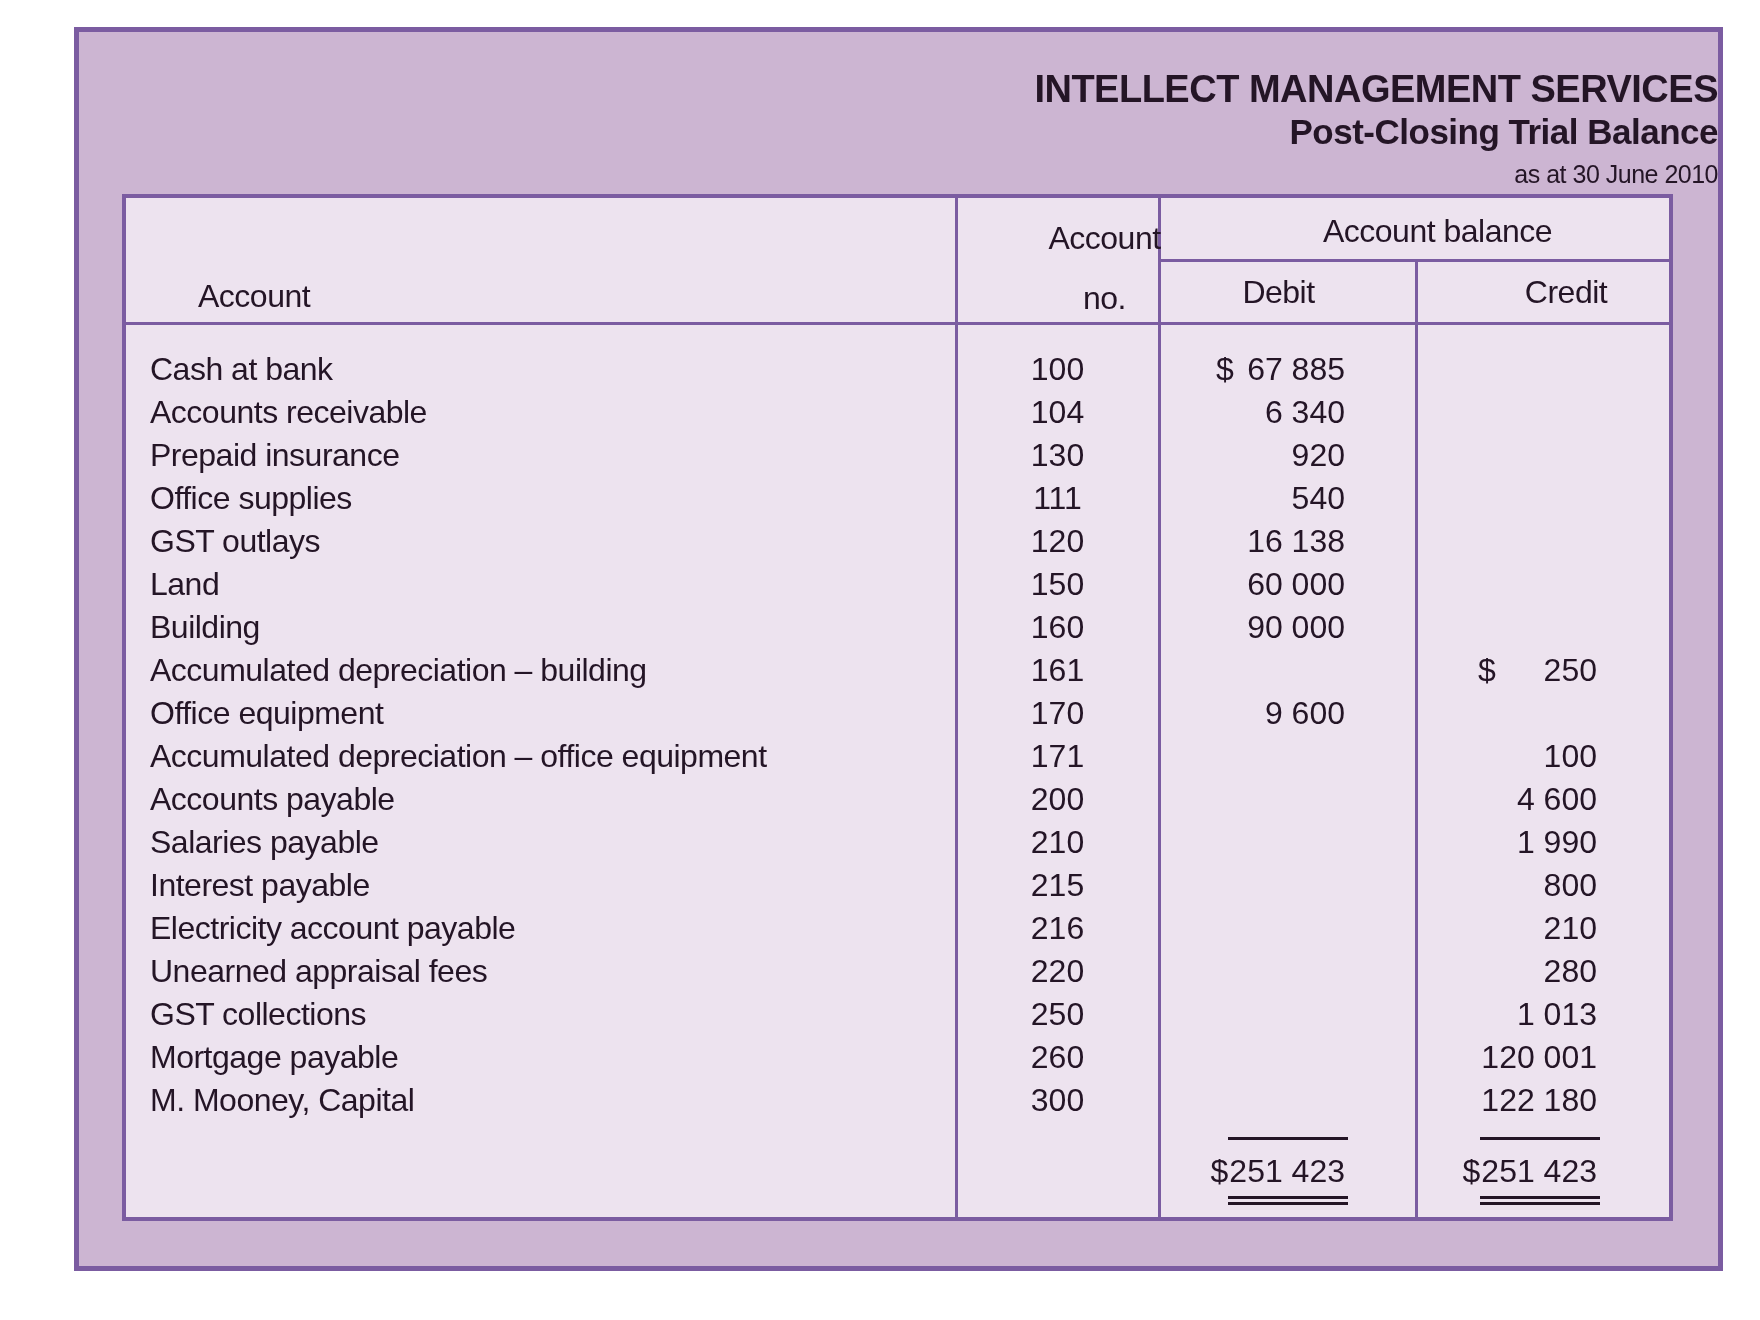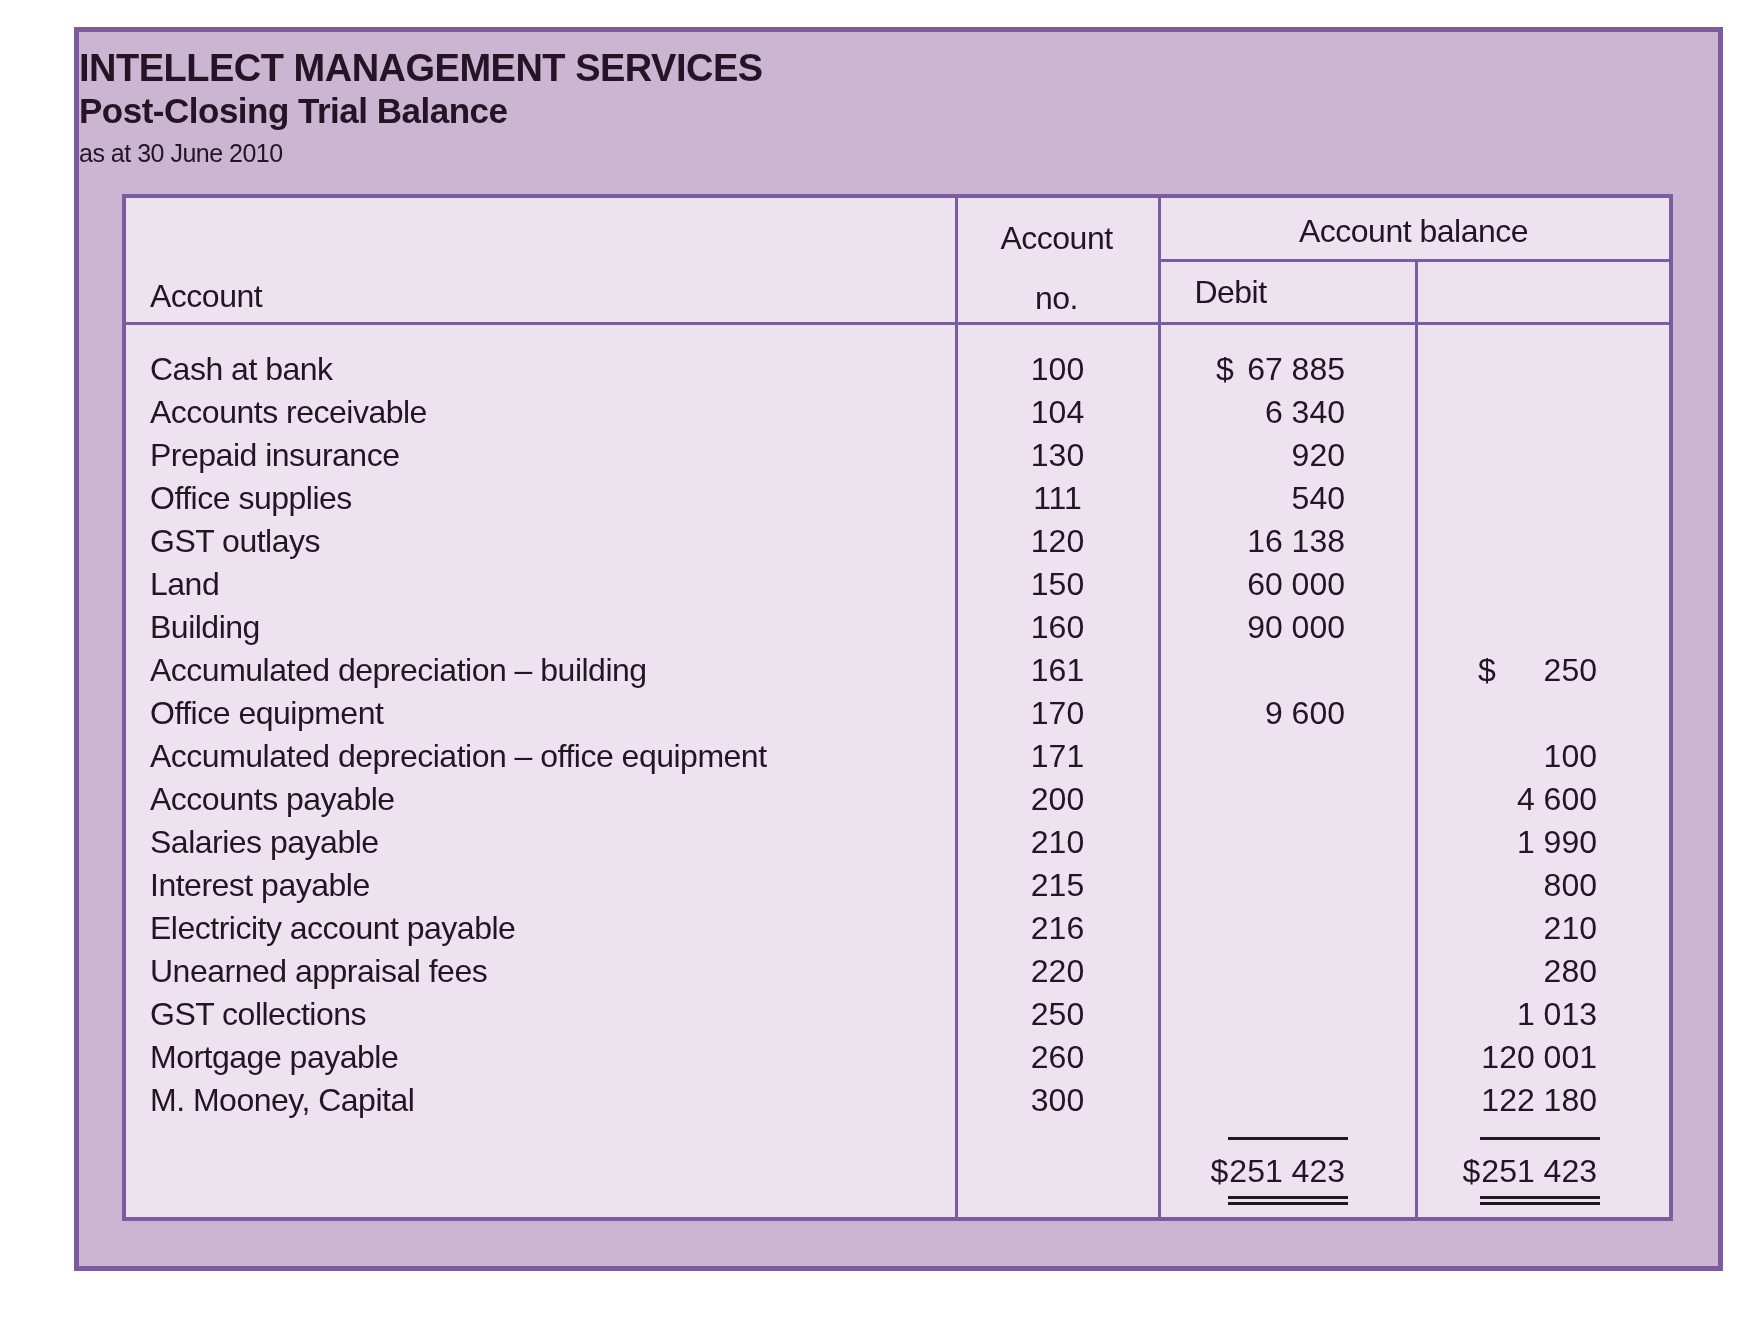--- a/index.html
+++ b/index.html
@@ -17,41 +17,41 @@
   }
   .page{position:relative;width:1760px;height:1320px;background:#ffffff;overflow:hidden;}
 
   .frame{
     position:absolute;left:74px;top:27px;width:1649px;height:1244px;
     background:var(--frame-fill);
     border:5px solid var(--line);
     box-sizing:border-box;
   }
 
-  .title-block{position:absolute;left:0;right:0;text-align:left;letter-spacing:-0.5px;}
+  .title-block{position:absolute;left:0;right:0;text-align:right;letter-spacing:-0.5px;margin-top:21px;}
   .t-main{top:14px;font-size:38px;font-weight:bold;line-height:44px;}
   .t-sub{top:58px;font-size:35px;font-weight:bold;line-height:42px;}
   .t-date{top:101px;font-size:25px;font-weight:normal;line-height:40px;}
 
   .tbl{
     position:absolute;left:43px;top:162px;width:1551px;height:1027px;
     background:var(--panel-fill);
     border:4px solid var(--line);
     box-sizing:border-box;
     font-size:32px;
   }
   .vline{position:absolute;width:3px;background:var(--line);}
   .v1{left:829px;top:0;bottom:0;}
   .v2{left:1032px;top:0;bottom:0;}
   .v3{left:1289px;top:61px;bottom:0;}
   .hline{position:absolute;height:3px;background:var(--line);}
   .h-balance{top:61px;left:1032px;right:0;}
   .h-header{top:124px;left:0;right:0;}
 
-  .hdr{position:absolute;line-height:37px;letter-spacing:-0.5px;}
+  .hdr{position:absolute;line-height:37px;letter-spacing:-0.5px;margin-left:48px;}
   .hdr-account{left:24px;top:80px;}
   .hdr-no{left:829px;width:203px;top:10px;line-height:60px;text-align:center;}
   .hdr-balance{left:1032px;right:0;top:15px;text-align:center;}
   .hdr-debit{left:976px;width:257px;top:76px;text-align:center;}
   .hdr-credit{left:1289px;right:0;top:76px;text-align:center;}
 
   .tbody{position:absolute;top:127px;left:0;right:0;bottom:0;}
   .rows{padding-top:23px;}
   .row{
     display:grid;
@@ -92,20 +92,21 @@
       <div class="hline h-balance"></div>
       <div class="hline h-header"></div>
 
       <div class="hdr hdr-account">Account</div>
       <div class="hdr hdr-no">
         <div>Account</div>
         <div>no.</div>
       </div>
       <div class="hdr hdr-balance">Account balance</div>
       <div class="hdr hdr-debit">Debit</div>
+      <div class="hdr hdr-credit">Credit</div>
 
       <div class="tbody">
         <div class="rows">
   <div class="row">
     <div class="c-name">Cash at bank</div>
     <div class="c-no">100</div>
     <div class="c-debit"><span class="dollar">$</span><span>67 885</span></div>
     <div class="c-credit"><span class="dollar"></span><span></span></div>
   </div>
 

